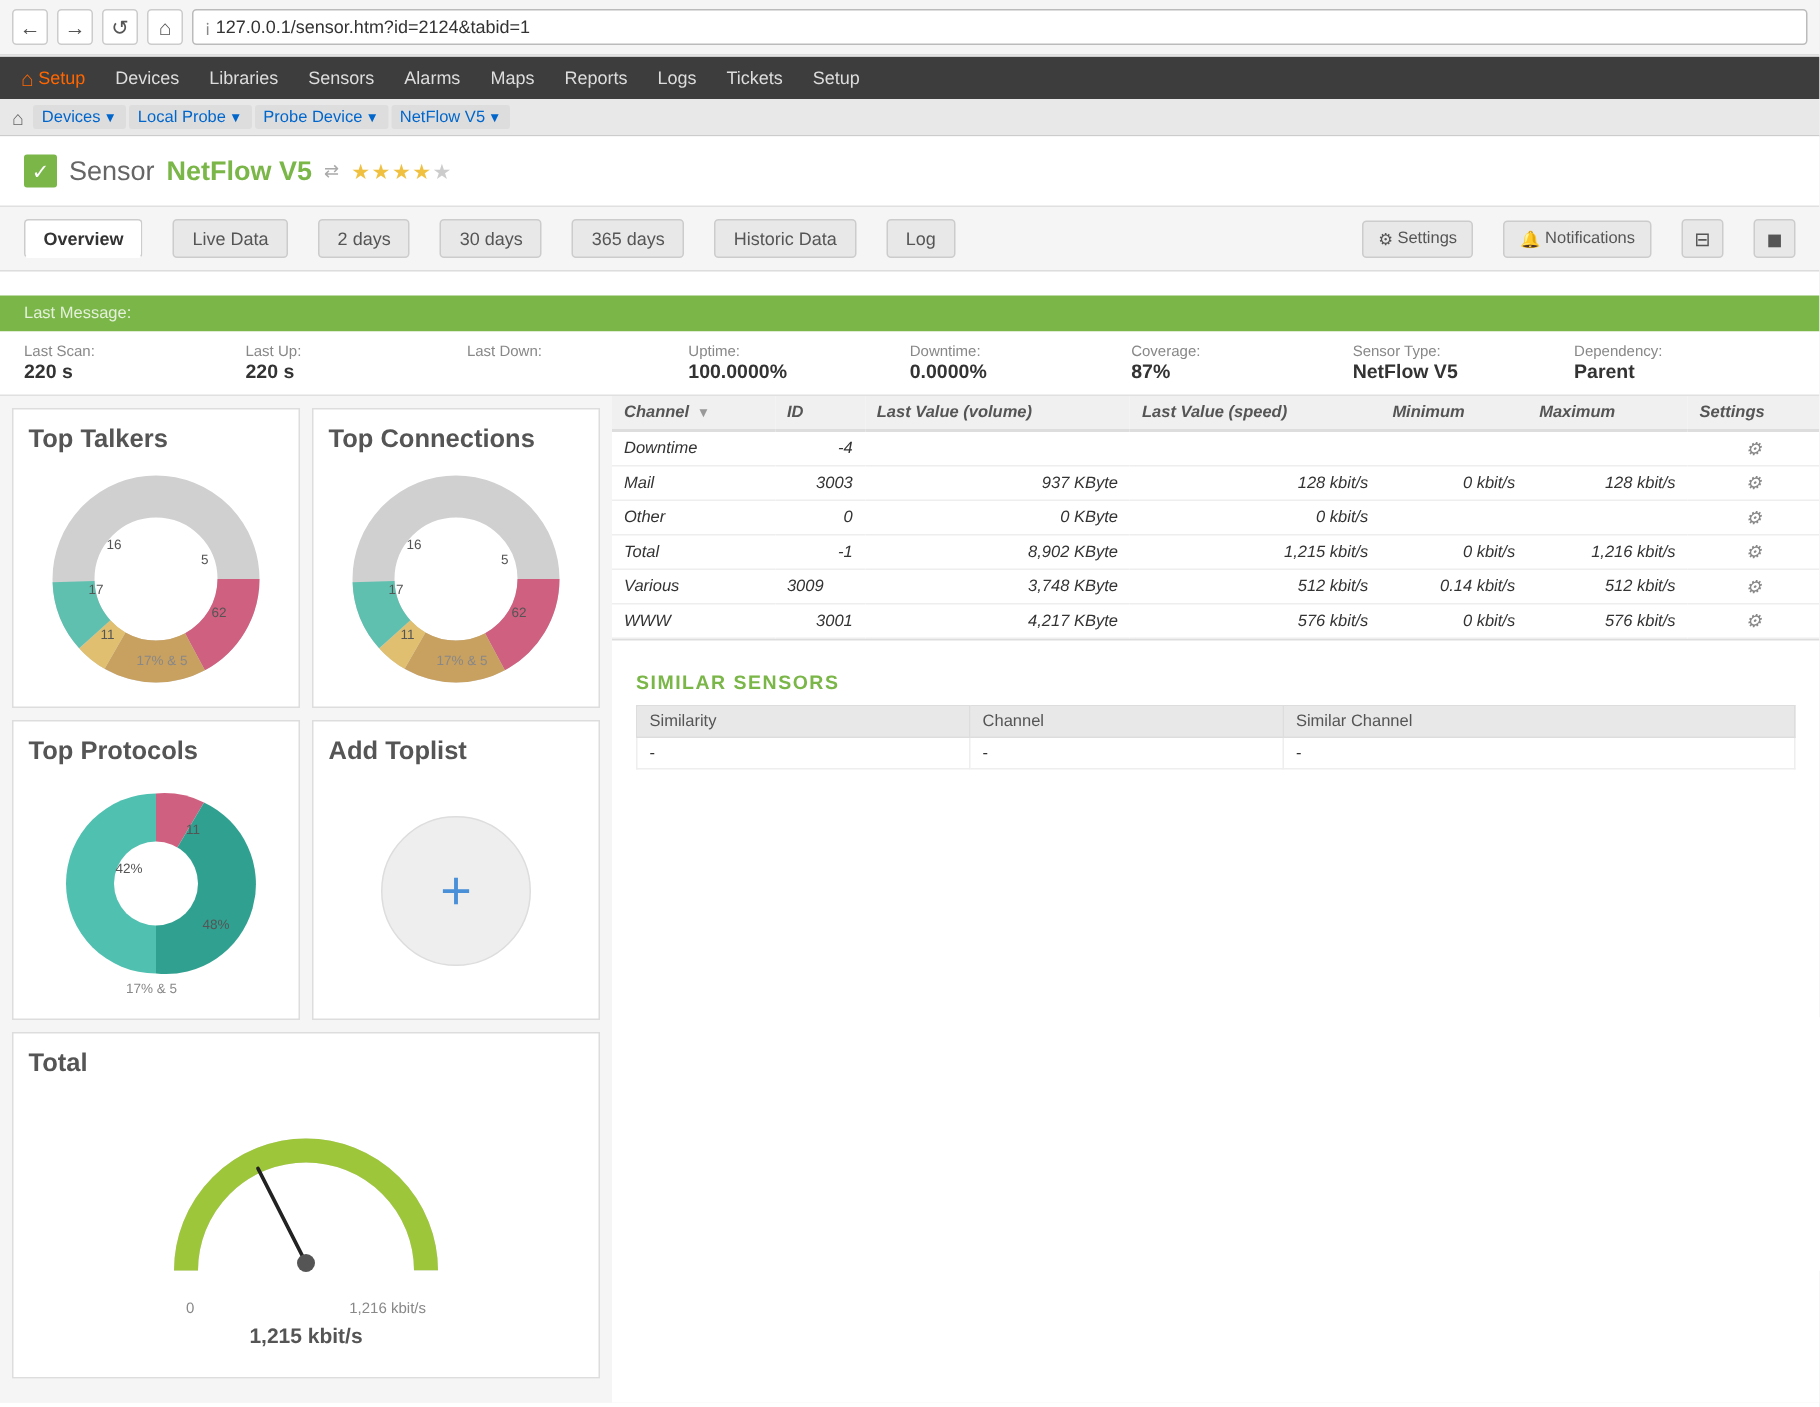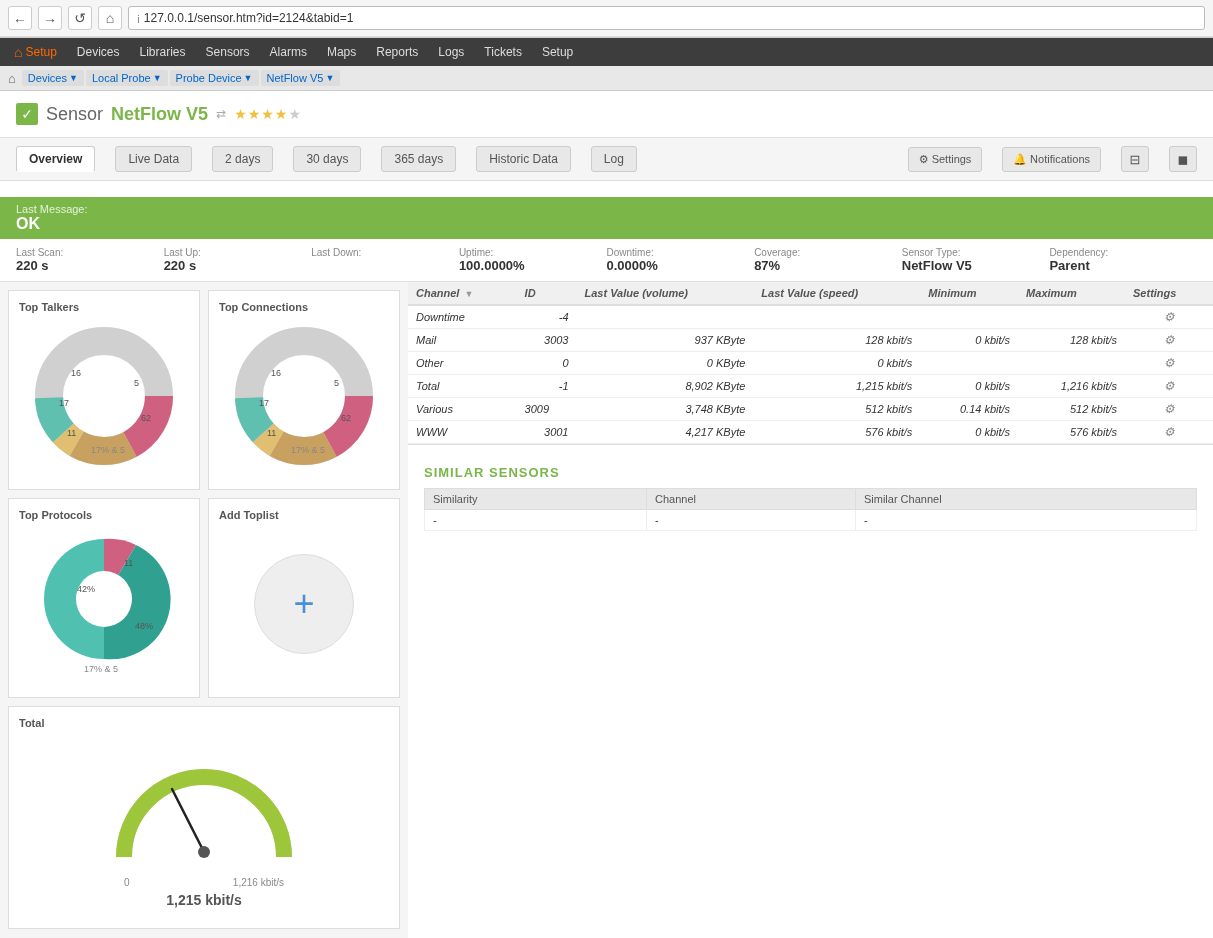--- a/index.html
+++ b/index.html
@@ -55,21 +55,21 @@
     .stat-value { font-size: 13px; color: #333; font-weight: bold; }
 
     
     .main-content { display: flex; background: #f0f0f0; }
     .left-panel { width: 408px; min-width: 408px; background: #f5f5f5; padding: 8px; }
     .right-panel { flex: 1; background: #fff; padding: 0; }
 
     
     .widget-row { display: flex; gap: 8px; margin-bottom: 8px; }
     .widget-card { background: #fff; border: 1px solid #ddd; flex: 1; padding: 10px; min-height: 200px; }
-    .widget-title { font-size: 11px; font-weight: bold; color: #555; margin-bottom: 8px; }
+    .widget-title { font-size: 17px; font-weight: bold; color: #555; margin-bottom: 8px; }
 
     
     .data-table { width: 100%; border-collapse: collapse; font-size: 11px; font-style: italic; }
     .data-table th { background: #f0f0f0; border-bottom: 2px solid #ddd; padding: 5px 8px; text-align: left; color: #555; font-weight: bold; cursor: pointer; white-space: nowrap; }
     .data-table td { padding: 4px 8px; border-bottom: 1px solid #eee; color: #333; white-space: nowrap; }
     .settings-gear { color: #888; cursor: pointer; font-size: 12px; }
     .sort-icon { font-size: 9px; color: #999; margin-left: 2px; }
 
     
     .similar-section { padding: 20px 16px; }
@@ -204,21 +204,20 @@
     <div class="tab-icon-btn">
       <span>⊟</span>
     </div>
     <div class="tab-icon-btn">
       <span>◼</span>
     </div>
   </div>
 
   <div class="status-bar">
     <div class="status-label">Last Message:</div>
-    <div class="status-value">OK</div>
   </div>
 
   <div class="stats-row">
     <div class="stat-item">
       <div class="stat-label">Last Scan:</div>
       <div class="stat-value">220 s</div>
     </div>
     <div class="stat-item">
       <div class="stat-label">Last Up:</div>
       <div class="stat-value">220 s</div>

